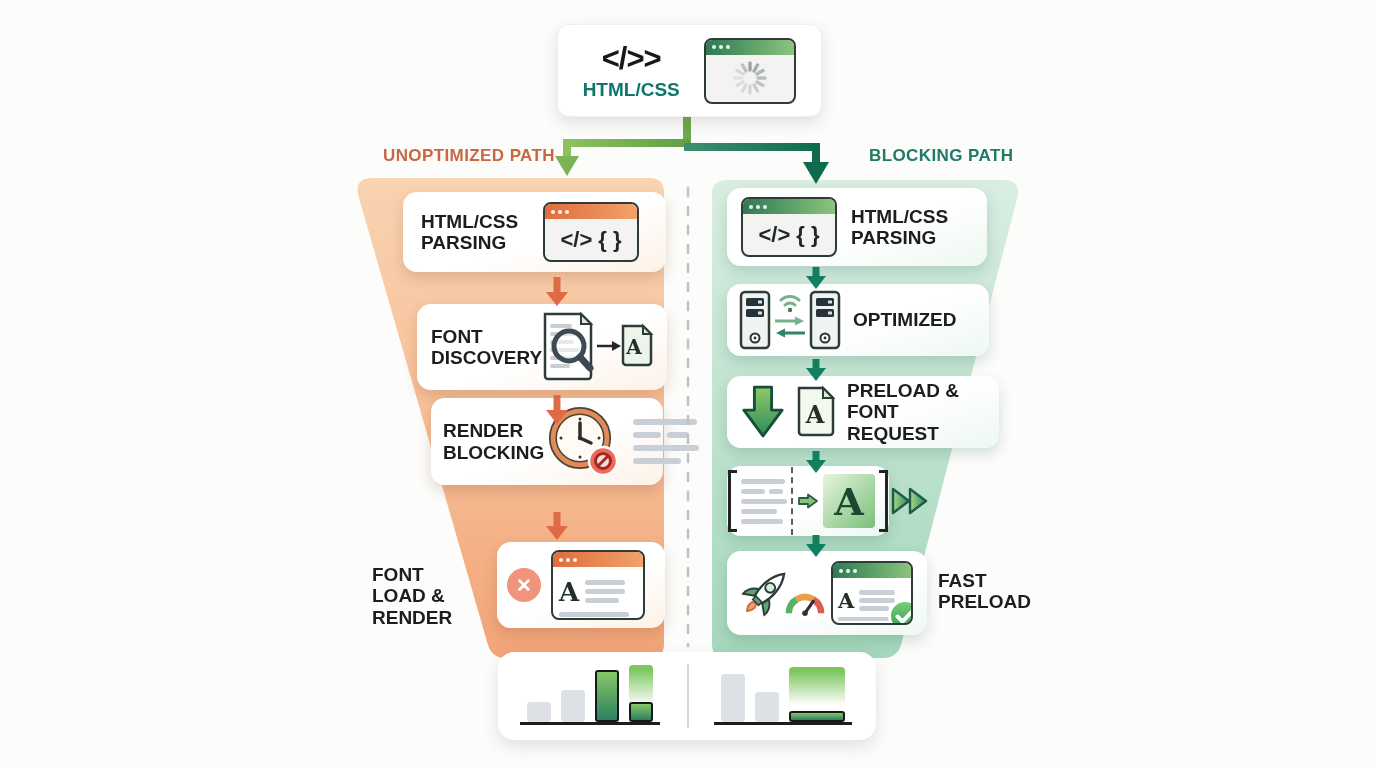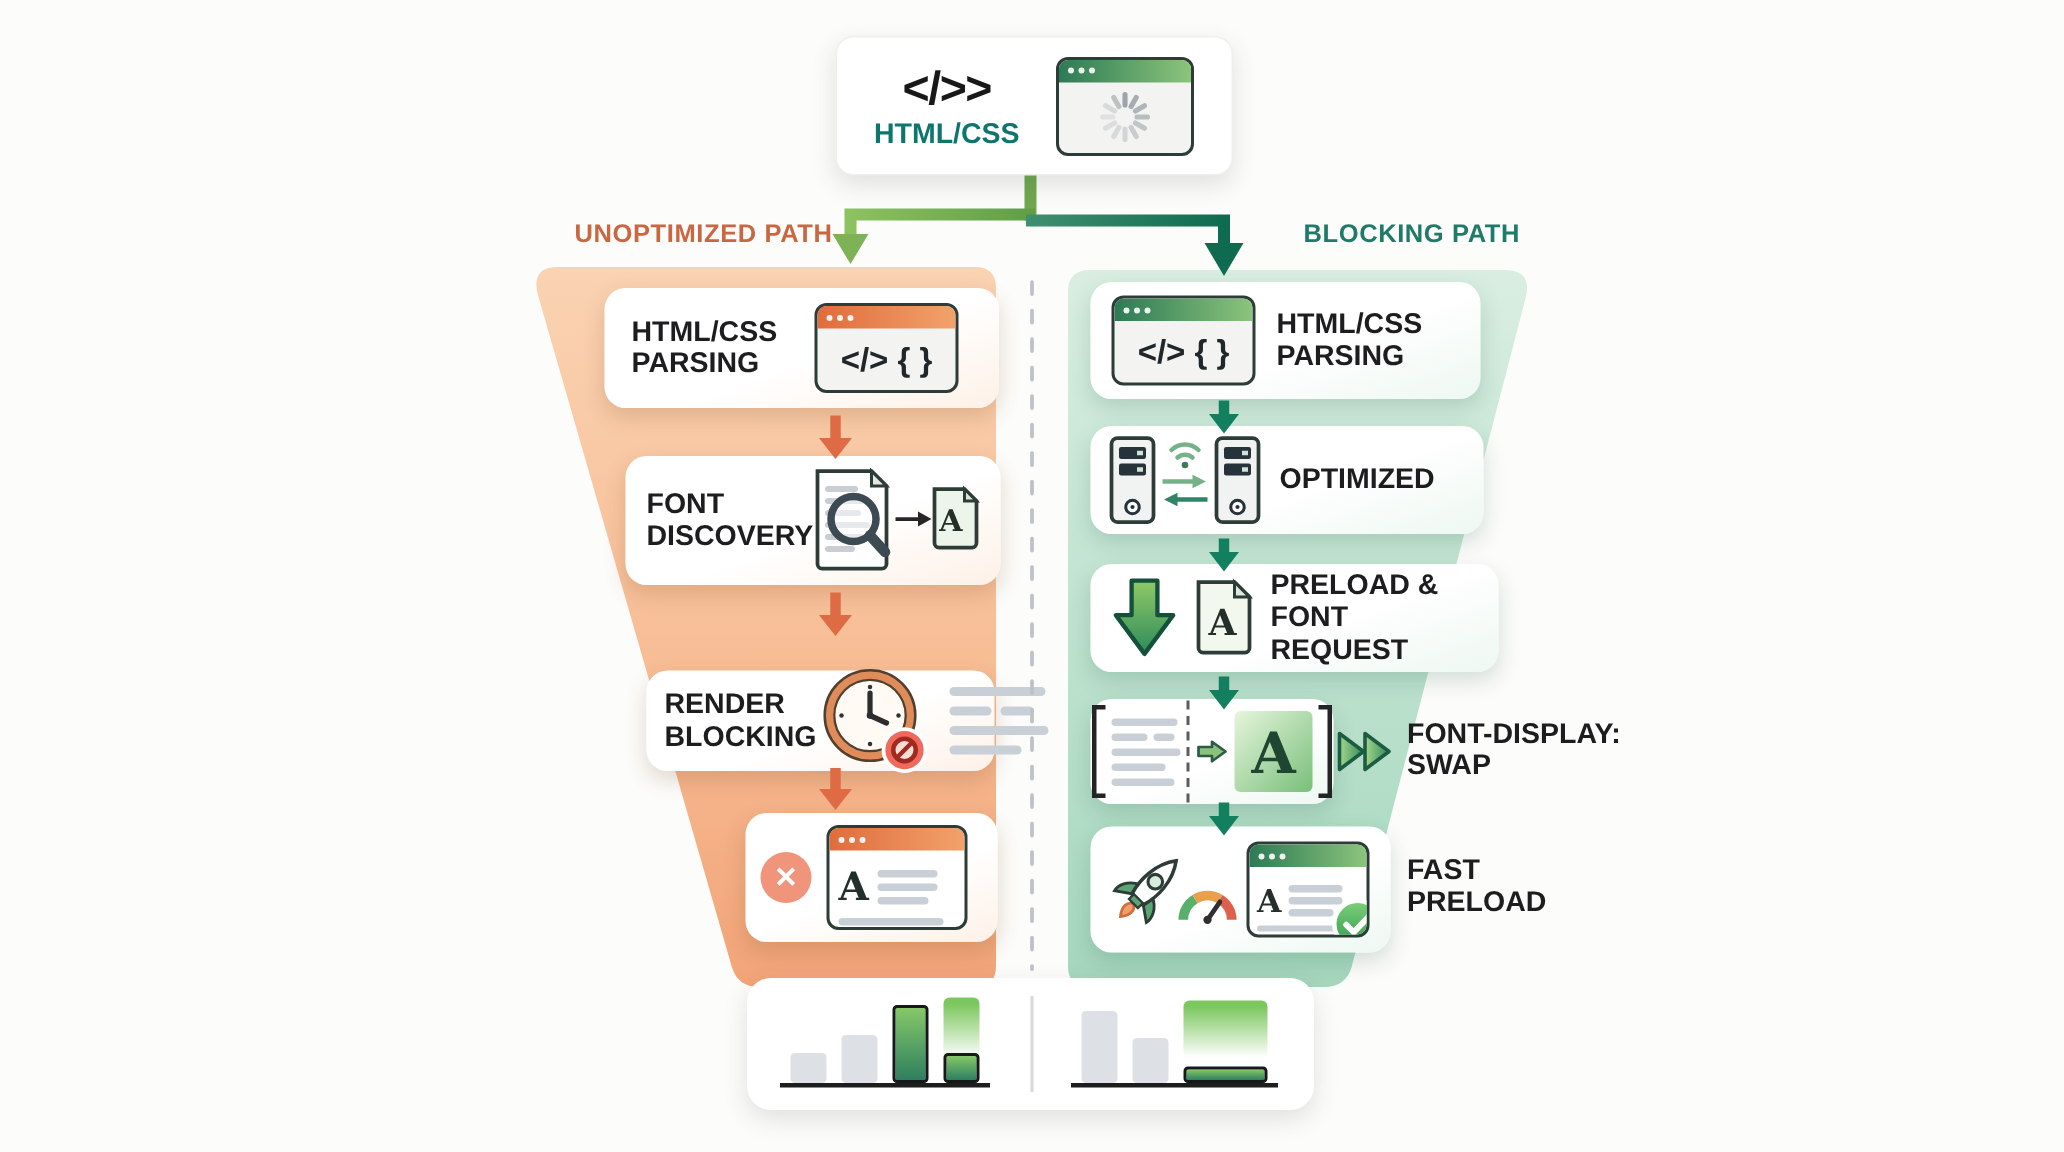--- a/index.html
+++ b/index.html
@@ -213,21 +213,21 @@
 
       <line x1="58" y1="38" x2="74" y2="38" stroke="#262626" stroke-width="2.5"></line>
       <path d="M73 33 l9 5 -9 5 z" fill="#262626"></path>
 
       <path d="M84 18 h20 l8 8 v28 a3 3 0 0 1 -3 3 H87 a3 3 0 0 1 -3 -3 Z" fill="#edf5ea" stroke="#2e3c38" stroke-width="2.5"></path>
       <path d="M104 18 l8 8 h-8 Z" fill="#d8e8d4" stroke="#2e3c38" stroke-width="2"></path>
       <text x="95" y="46" text-anchor="middle" font-family="DejaVu Serif,serif" font-size="20" font-weight="bold" fill="#23302a">A</text>
     </svg>
   </div>
 
-  <div class="card" style="left:431px;top:447px;width:220px;height:67px;padding-left:12px;gap:8px">
+  <div class="card" style="left:431px;top:398px;width:220px;height:87px;padding-left:12px;gap:8px">
     <div class="step-label" style="width:96px">RENDER BLOCKING</div>
     <svg width="78" height="80" viewBox="0 0 78 80" style="flex:none">
       <circle cx="33" cy="36" r="27" fill="#fffaf4" stroke="#e08c5a" stroke-width="6"></circle>
       <circle cx="33" cy="36" r="30.2" fill="none" stroke="#51402f" stroke-width="1.7"></circle>
       <circle cx="33" cy="36" r="23.8" fill="none" stroke="#51402f" stroke-width="1.5"></circle>
       <g fill="#333">
         <circle cx="33" cy="17" r="1.5"></circle>
           <circle cx="52" cy="36" r="1.5"></circle>
         <circle cx="33" cy="55" r="1.5"></circle>
           <circle cx="14" cy="36" r="1.5"></circle>
@@ -243,20 +243,21 @@
       <div class="tline" style="width:64px"></div>
       <div style="display:flex;gap:6px">
           <div class="tline" style="width:28px"></div>
           <div class="tline" style="width:22px"></div>
         </div>
       <div class="tline" style="width:66px"></div>
       <div class="tline" style="width:48px"></div>
     </div>
   </div>
 
+  <div class="outside-label step-label" style="left:372px;top:564px;width:110px">FONT LOAD &amp; RENDER</div>
   <div class="card" style="left:497px;top:542px;width:158px;height:86px;padding-left:10px;gap:10px">
     <div class="x-circle">✕</div>
     <div class="mbrowser" style="width:94px;height:70px;background:#fff">
       <div class="mb-head orange">
           <i class="mb-dot"></i>
           <i class="mb-dot"></i>
           <i class="mb-dot"></i>
         </div>
       <div class="mb-body" style="flex-direction:column;gap:5px;padding:4px 6px;align-items:stretch">
         <div style="display:flex;gap:6px;align-items:center">
@@ -359,21 +360,20 @@
   <svg class="abs" style="left:890px;top:486px;z-index:4" width="42" height="30" viewBox="0 0 42 30">
     <defs>
       <linearGradient id="gFf" x1="0" y1="0" x2="1" y2="0">
         <stop offset="0" stop-color="#a7d68c"></stop>
           <stop offset="1" stop-color="#2f8a5e"></stop>
       </linearGradient>
     </defs>
     <path d="M3 3 L19 15 L3 27 Z" fill="url(#gFf)" stroke="#1d5c42" stroke-width="2.4" stroke-linejoin="round"></path>
     <path d="M20 3 L36 15 L20 27 Z" fill="url(#gFf)" stroke="#1d5c42" stroke-width="2.4" stroke-linejoin="round"></path>
   </svg>
-  <div class="outside-label step-label" style="left:938px;top:479px;width:152px">FONT-DISPLAY: SWAP</div>
 
   <div class="card green-side" style="left:727px;top:551px;width:192px;height:84px;padding-left:8px">
     <svg width="60" height="64" viewBox="0 0 64 64" style="flex:none">
       <g transform="translate(34,30) rotate(45)">
         <path d="M0 30 C5 24 4 19 0 17 C-4 19 -5 24 0 30 Z" fill="#f59e68" stroke="#cf6f3f" stroke-width="2"></path>
         <path d="M-6 4 C-15 8 -17 16 -16 20 L-6 13 Z" fill="#5ba474" stroke="#2e3c38" stroke-width="2"></path>
         <path d="M6 4 C15 8 17 16 16 20 L6 13 Z" fill="#5ba474" stroke="#2e3c38" stroke-width="2"></path>
         <path d="M0 -26 C9 -14 9 2 5.5 13 L-5.5 13 C-9 2 -9 -14 0 -26 Z" fill="#ffffff" stroke="#2e3c38" stroke-width="2.5"></path>
         <rect x="-4.5" y="12" width="9" height="5" fill="#5ba474" stroke="#2e3c38" stroke-width="1.6"></rect>
         <circle cx="0" cy="-5" r="5.2" fill="#d7ecd9" stroke="#2e3c38" stroke-width="2.2"></circle>

